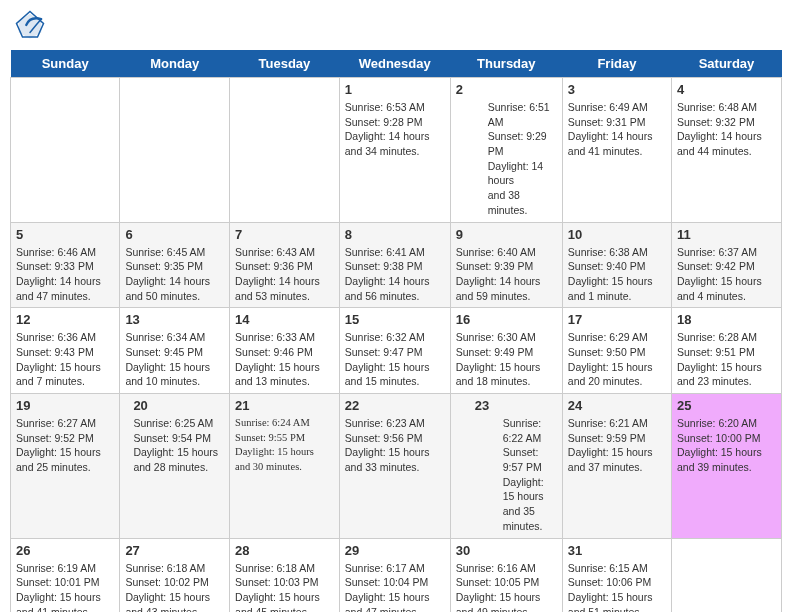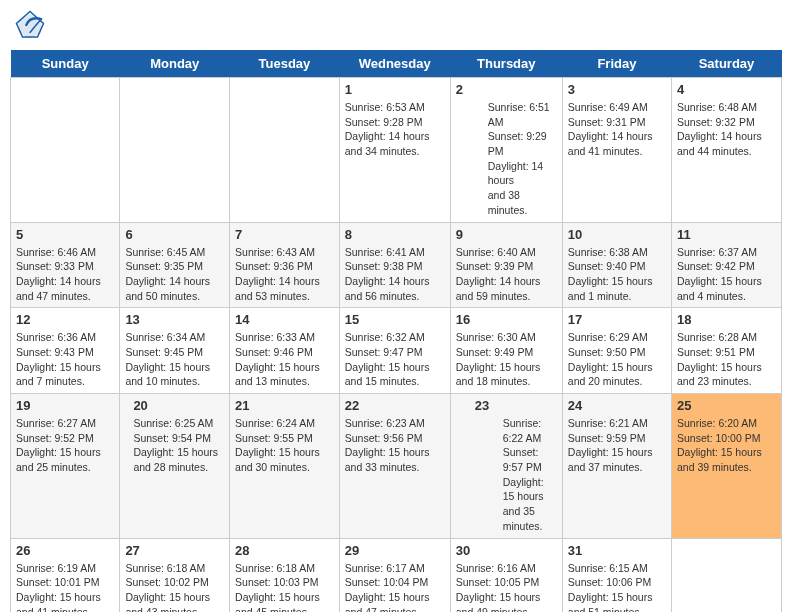--- a/index.html
+++ b/index.html
@@ -273,21 +273,21 @@
         </td>
         <td style="background: rgb(245, 245, 245); padding-left: 13px;">
           <div class="day-number">20</div>
           <div class="day-info" style="white-space: pre-line;">Sunrise: 6:25 AM
 Sunset: 9:54 PM
 Daylight: 15 hours
 and 28 minutes.</div>
         </td>
         <td style="background: rgb(245, 245, 245);">
           <div class="day-number">21</div>
-          <div class="day-info" style="white-space: pre-line;">Sunrise: 6:24 AM
+          <div class="day-info" style="white-space: pre-line; font-family: Liberation Serif, serif;">Sunrise: 6:24 AM
 Sunset: 9:55 PM
 Daylight: 15 hours
 and 30 minutes.</div>
         </td>
         <td style="background: rgb(245, 245, 245);">
           <div class="day-number">22</div>
           <div class="day-info" style="white-space: pre-line;">Sunrise: 6:23 AM
 Sunset: 9:56 PM
 Daylight: 15 hours
 and 33 minutes.</div>
@@ -299,21 +299,21 @@
 Daylight: 15 hours
 and 35 minutes.</div>
         </td>
         <td style="background: rgb(245, 245, 245);">
           <div class="day-number">24</div>
           <div class="day-info" style="white-space: pre-line;">Sunrise: 6:21 AM
 Sunset: 9:59 PM
 Daylight: 15 hours
 and 37 minutes.</div>
         </td>
-        <td style="background: #fdba74;">
+        <td style="background: #f0abfc;">
           <div class="day-number">25</div>
           <div class="day-info" style="white-space: pre-line;">Sunrise: 6:20 AM
 Sunset: 10:00 PM
 Daylight: 15 hours
 and 39 minutes.</div>
         </td>
       </tr>
       <tr>
         <td>
           <div class="day-number">26</div>

